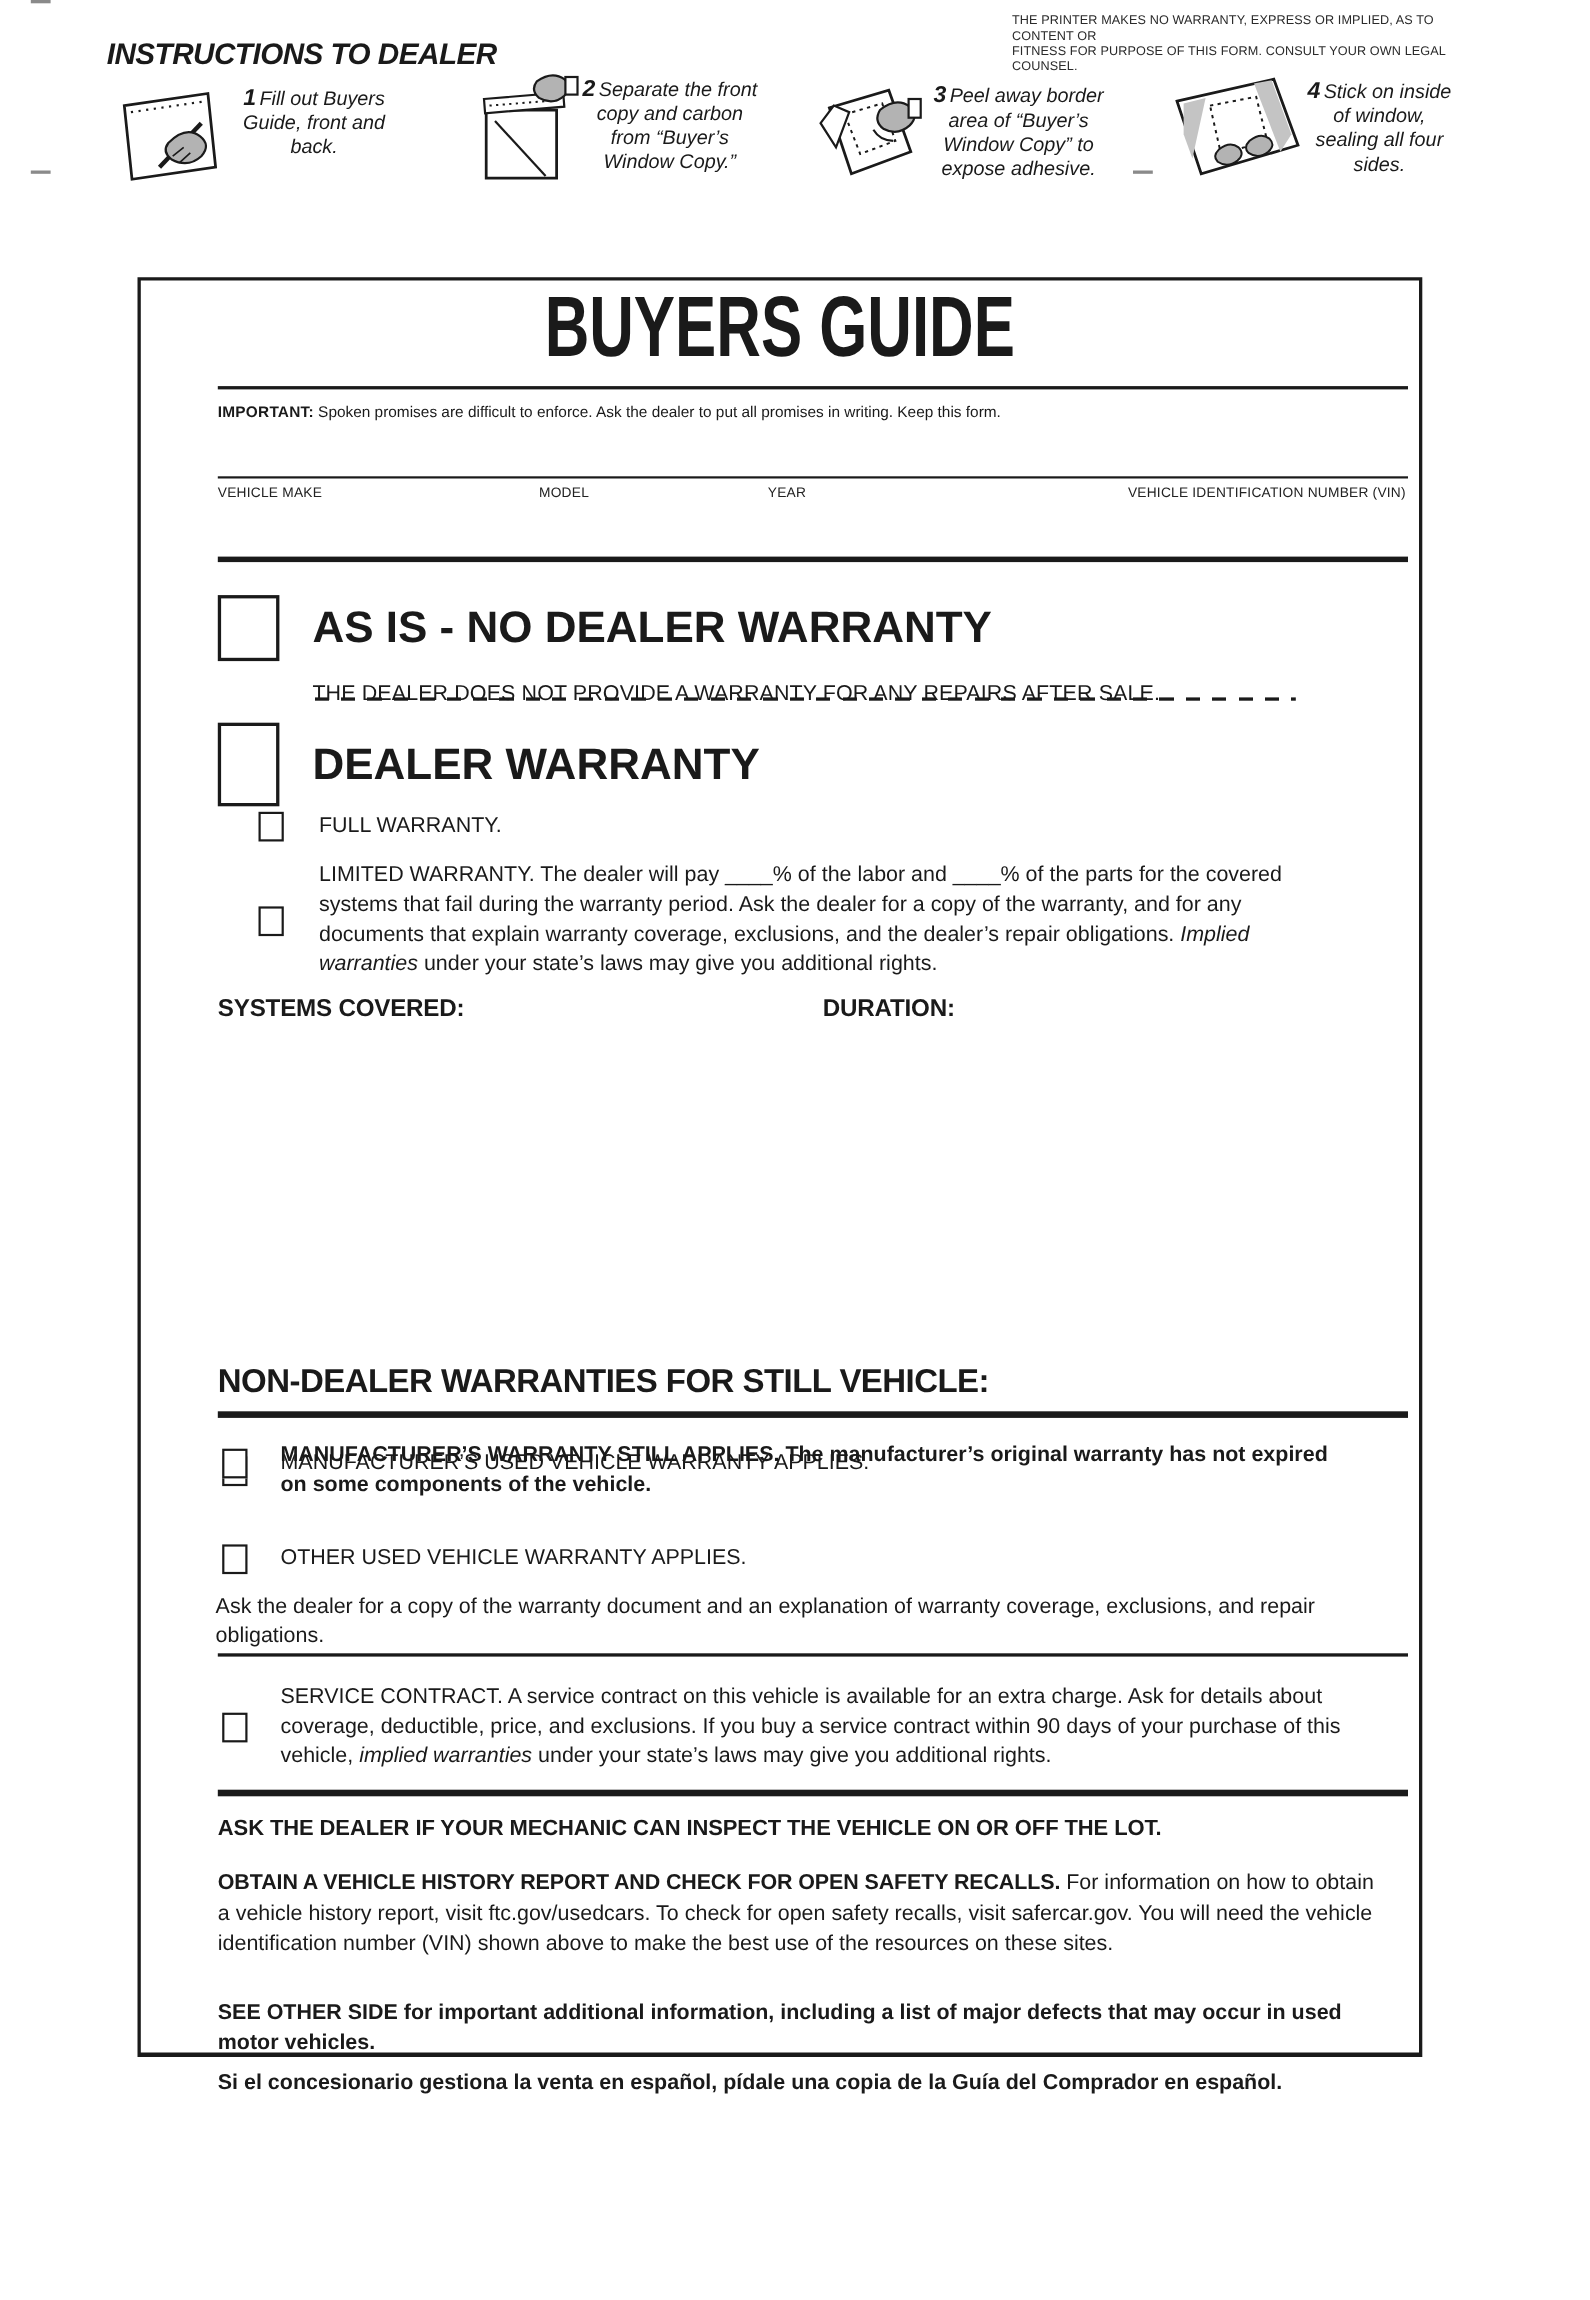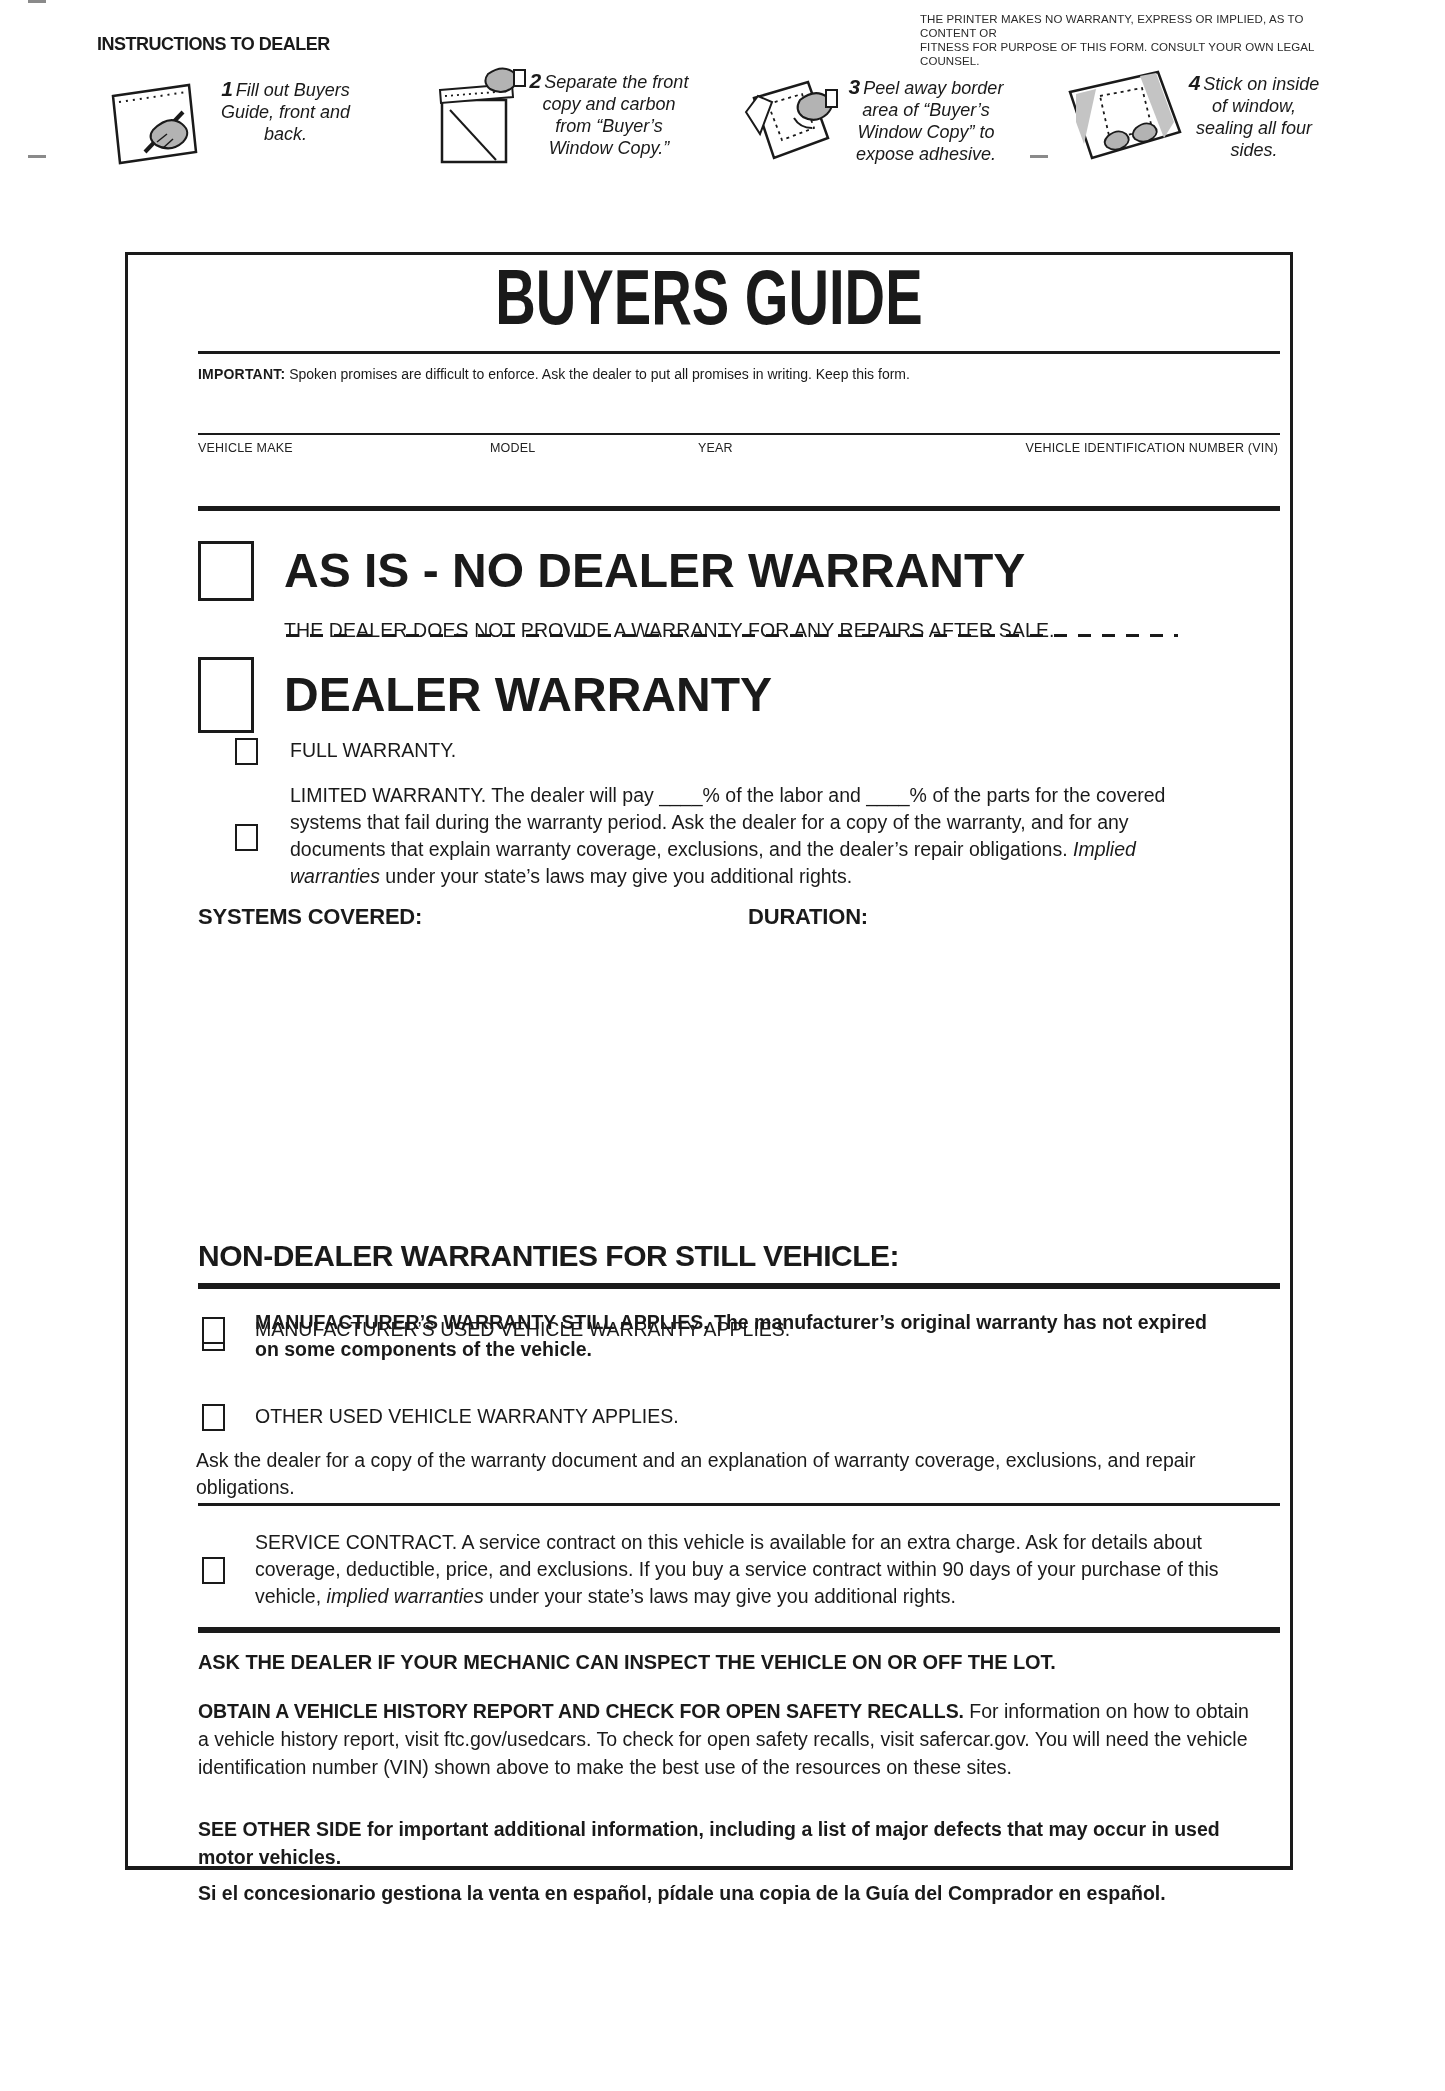--- a/index.html
+++ b/index.html
@@ -2,21 +2,21 @@
 <html><head>
 <meta charset="utf-8">
 <style>
   html,body{margin:0;padding:0;background:#fff;}
   .page{position:relative;width:1404px;height:2091px;background:#fff;overflow:hidden;
         font-family:"Liberation Sans",sans-serif;color:#1a1a1a;}
   
   .cropmark{position:absolute;background:#8a8a8a;}
   
   .disclaimer{position:absolute;left:920px;top:12px;width:420px;font-size:11.5px;line-height:14px;color:#2a2a2a;letter-spacing:.1px;}
-  .instr-heading{position:absolute;left:97px;top:34px;font-size:18px;font-weight:bold;letter-spacing:-.5px;}
+  .instr-heading{position:absolute;left:97px;top:34px;font-size:27px;font-weight:bold;font-style:italic;letter-spacing:-.5px;}
   .step-text{position:absolute;font-style:italic;font-size:18px;line-height:22px;text-align:center;}
   .step-text b{font-style:italic;font-size:21px;font-weight:bold;padding-right:3px;}
   .illus{position:absolute;}
   
   .form-box{position:absolute;left:125px;top:252px;width:1168px;height:1618px;
             border:3px solid #1a1a1a;border-bottom-width:4px;box-sizing:border-box;background:#fff;}
   .form-box .abs{position:absolute;left:70px;right:10px;}
   .rule{position:absolute;left:70px;right:10px;background:#1a1a1a;}
   .form-title{position:absolute;left:0;right:0;top:0;text-align:center;}
   .form-title span{display:inline-block;font-size:78px;font-weight:bold;letter-spacing:0px;
@@ -25,21 +25,21 @@
   .important b{letter-spacing:.2px;}
   .veh-labels{font-size:12.5px;color:#222;letter-spacing:.2px;height:18px;}
   .veh-labels span{position:absolute;top:0;}
   .field-blank{position:absolute;height:30px;top:-34px;}
   .sec-heading{font-size:30px;font-weight:bold;letter-spacing:-.5px;white-space:nowrap;}
   .dashed{position:absolute;height:3px;
           background:repeating-linear-gradient(90deg,#1a1a1a 0 13px,transparent 13px 24px);}
   .big-row{display:flex;align-items:flex-start;}
   .cb-big{width:50px;height:54px;border:3px solid #1a1a1a;background:#fff;flex:none;margin-right:30px;}
   .cb-big.tall{height:70px;}
-  .huge{font-size:48px;font-weight:bold;line-height:60px;letter-spacing:0;white-space:nowrap;}
+  .huge{font-size:40px;font-weight:bold;line-height:60px;letter-spacing:0;white-space:nowrap;}
   .asis-sub{font-size:19.5px;margin-top:18px;letter-spacing:.1px;}
   .cb-item{width:19px;height:23px;border:2.5px solid #1a1a1a;background:#fff;flex:none;box-sizing:content-box;}
   .chk-row{display:flex;align-items:center;}
   .chk-row .cb-item{margin-top:2px;}
   .body-txt{font-size:19.5px;line-height:27px;}
   .sys-label{font-size:22px;font-weight:bold;letter-spacing:-.2px;position:absolute;top:0;}
   .bold-line{font-size:20px;font-weight:bold;letter-spacing:-.1px;}
   .para{font-size:19.5px;line-height:28px;}
   .para b{letter-spacing:-.1px;}
 </style>

